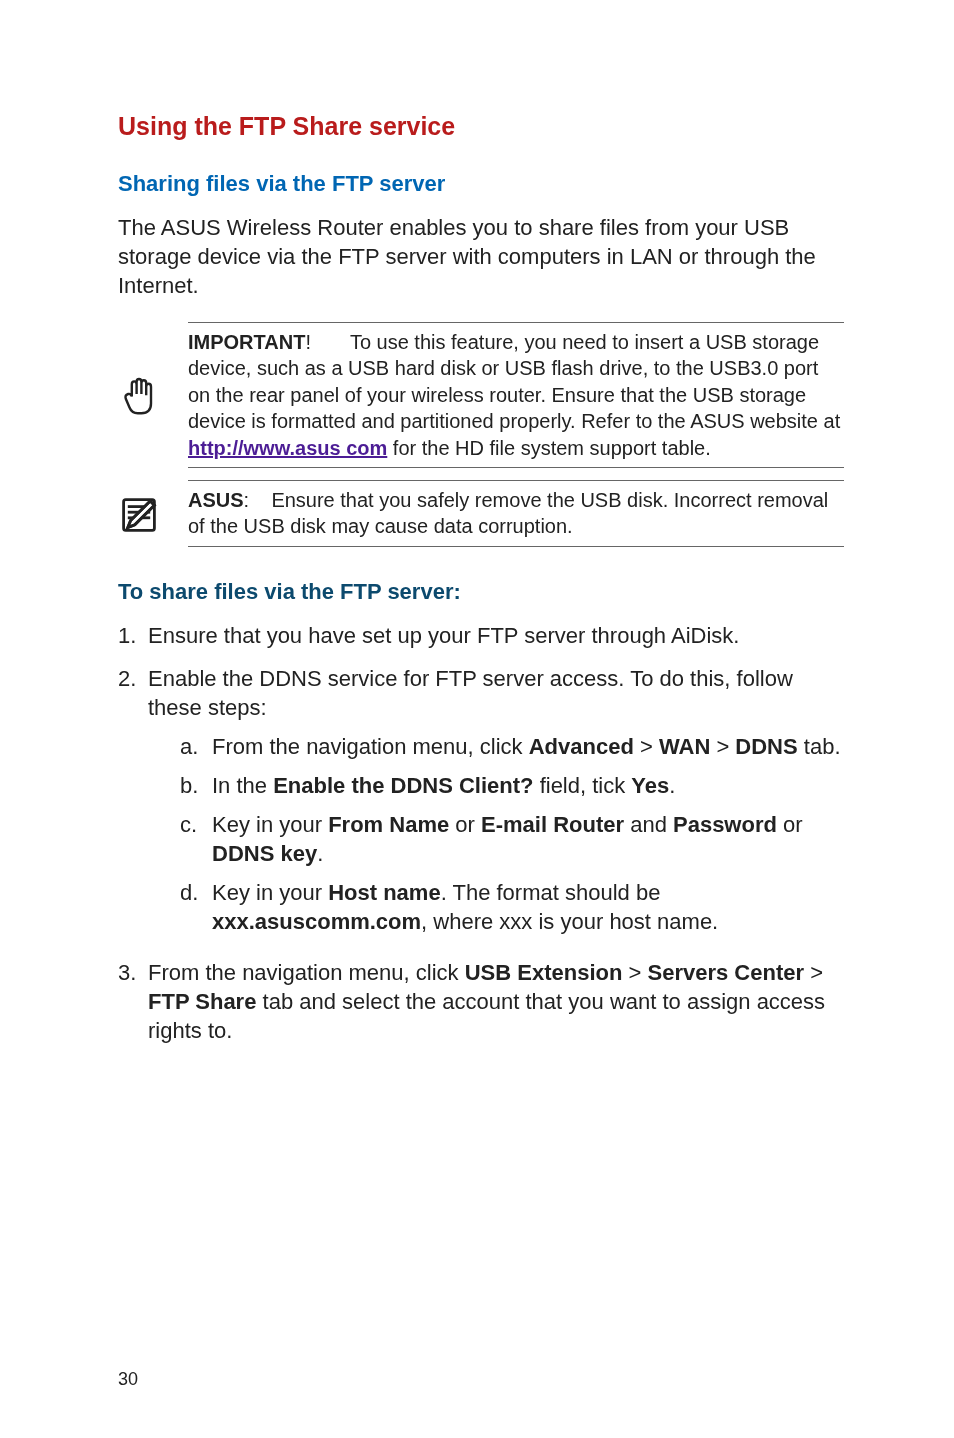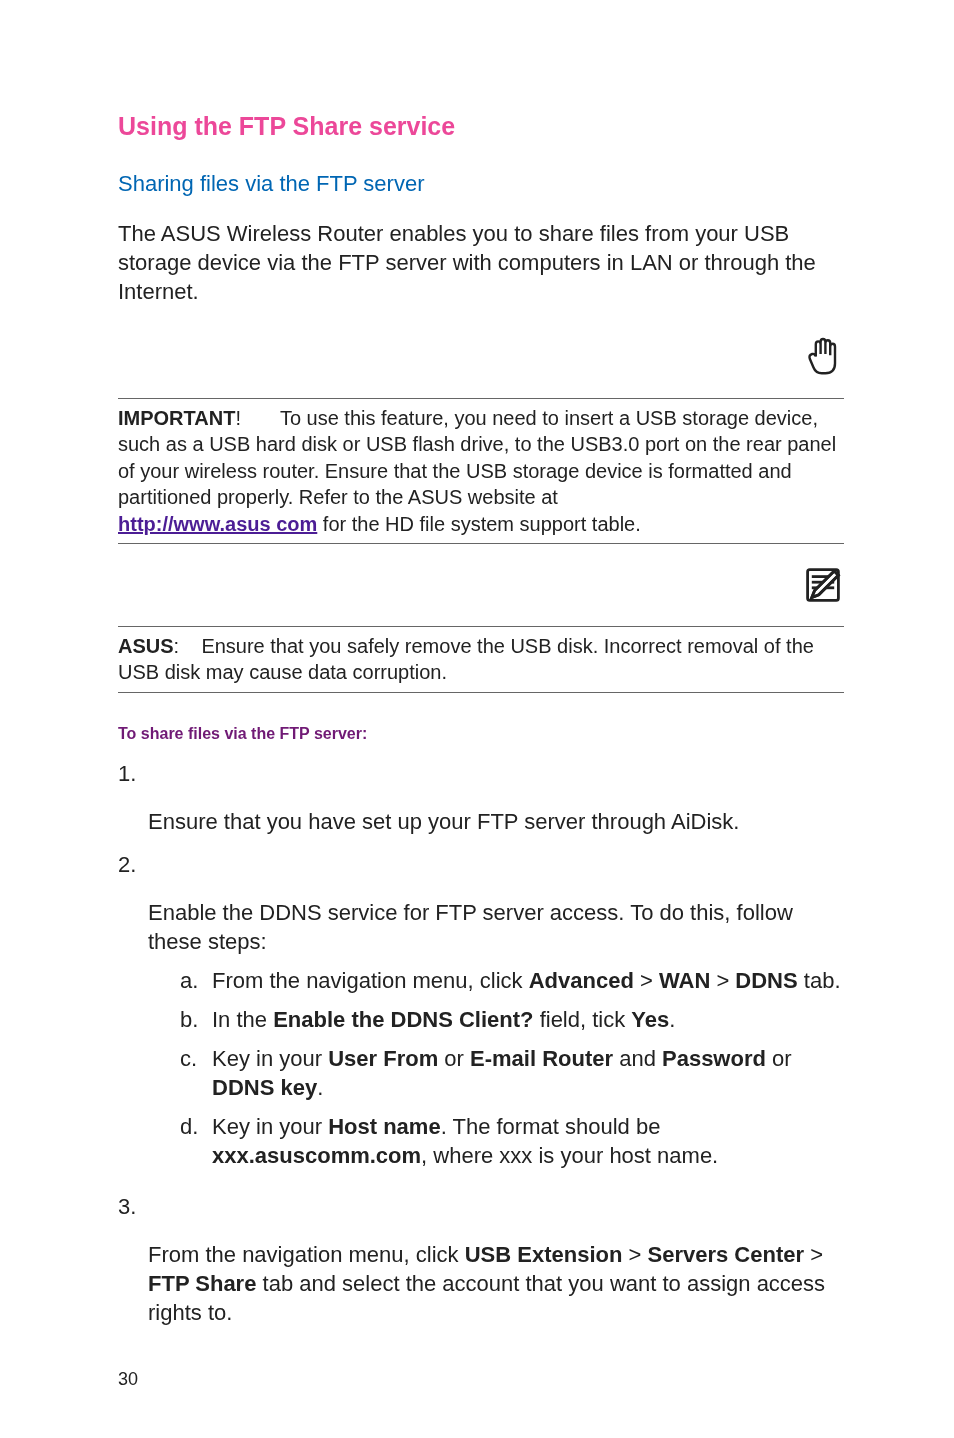--- a/index.html
+++ b/index.html
@@ -8,42 +8,41 @@
     width: 954px;
     height: 1438px;
     background: #fff;
     color: #222;
     position: relative;
   }
   .page {
     padding: 112px 110px 0 118px;
   }
   .section-heading {
-    color: #ec4899;
+    color: #b91c1c;
     font-size: 25px;
     font-weight: 700;
     margin-bottom: 30px;
   }
   .subsection-heading {
     color: #0066b3;
     font-size: 22px;
-    font-weight: 400;
-    margin-bottom: 22px;
+    font-weight: 700;
+    margin-bottom: 16px;
   }
   .body-para {
     font-size: 22px;
     line-height: 1.32;
     margin-bottom: 22px;
     color: #222;
   }
   .callout-block {
     display: flex;
-    align-items: flex-end;
+    align-items: center;
     margin-bottom: 12px;
-    flex-direction: column;
   }
   .callout-icon {
     flex: 0 0 70px;
     padding-top: 8px;
   }
   .callout-icon svg {
     width: 42px;
     height: 42px;
     stroke: #222;
     stroke-width: 4;
@@ -58,38 +57,37 @@
     line-height: 1.32;
     color: #222;
   }
   .callout-content a {
     color: #4c1d95;
     text-decoration: underline;
     font-weight: 700;
   }
   .bold { font-weight: 700; }
   .step-heading {
-    font-size: 16px;
+    font-size: 22px;
     font-weight: 700;
     margin-top: 32px;
     margin-bottom: 16px;
-    color: #701a75;
+    color: #0c4a6e;
   }
   .num-item {
     font-size: 22px;
     line-height: 1.32;
     margin-bottom: 14px;
     display: flex;
   }
   .num-item .num {
     flex: 0 0 30px;
   }
   .num-item .txt {
     flex: 1;
-    margin-top: 48px;
   }
   .sub-item {
     font-size: 22px;
     line-height: 1.32;
     margin-top: 10px;
     margin-bottom: 8px;
     display: flex;
     padding-left: 32px;
   }
   .sub-item .sub-num {
@@ -176,21 +174,21 @@
         <div class="sub-num">b.</div>
         <div class="sub-txt">
           <span>In the </span><span class="bold">Enable the DDNS Client?</span><span> field, tick </span><span class="bold">Yes</span><span>.</span>
         </div>
       </div>
 
       
       <div class="sub-item">
         <div class="sub-num">c.</div>
         <div class="sub-txt">
-          <span>Key in your </span><span class="bold">User From</span><span> or </span><span class="bold">E-mail Router</span><span> and </span><span class="bold">Password</span><span> or </span><span class="bold">DDNS key</span><span>.</span>
+          <span>Key in your </span><span class="bold">From Name</span><span> or </span><span class="bold">E-mail Router</span><span> and </span><span class="bold">Password</span><span> or </span><span class="bold">DDNS key</span><span>.</span>
         </div>
       </div>
 
       
       <div class="sub-item">
         <div class="sub-num">d.</div>
         <div class="sub-txt">
           <span>Key in your </span><span class="bold">Host name</span><span>. The format should be </span><span class="bold">xxx.asuscomm.com</span><span>, where xxx is your host name.</span>
         </div>
       </div>

